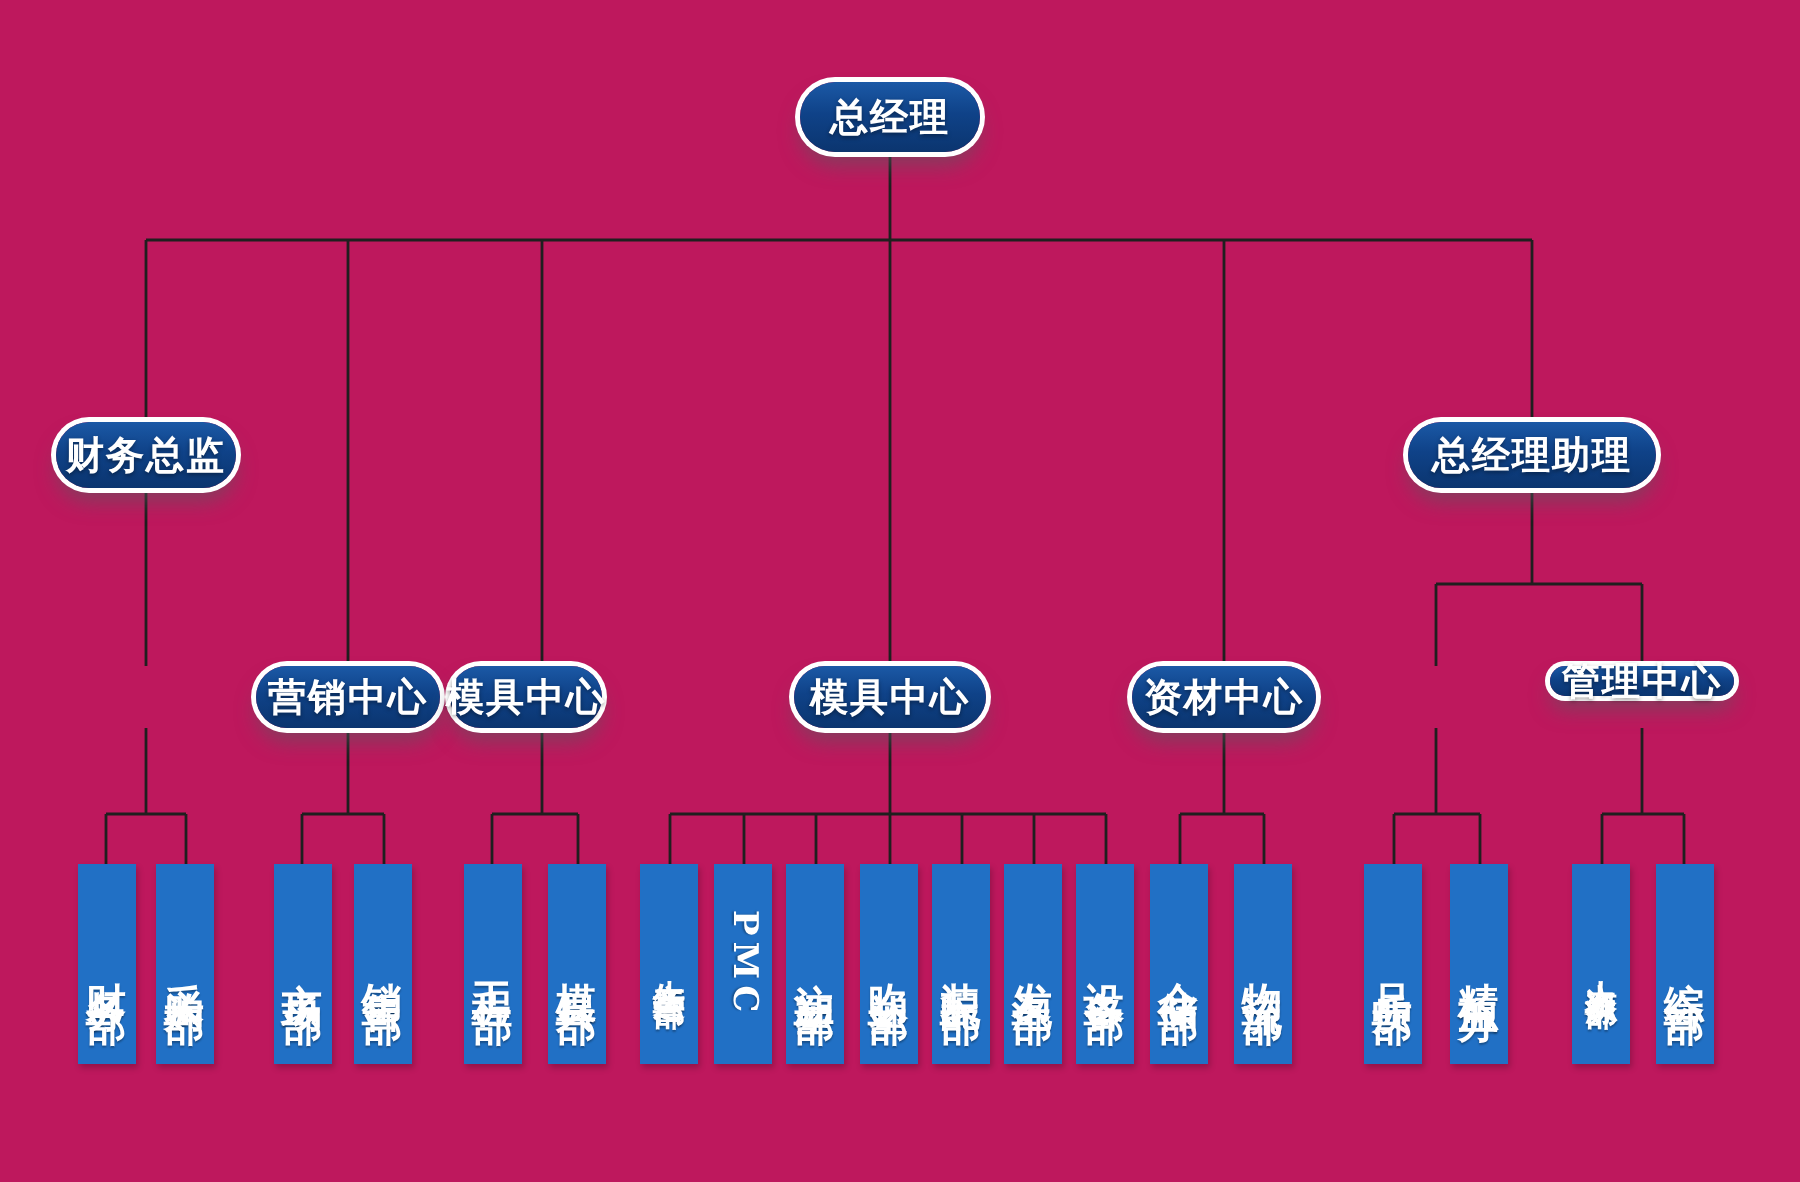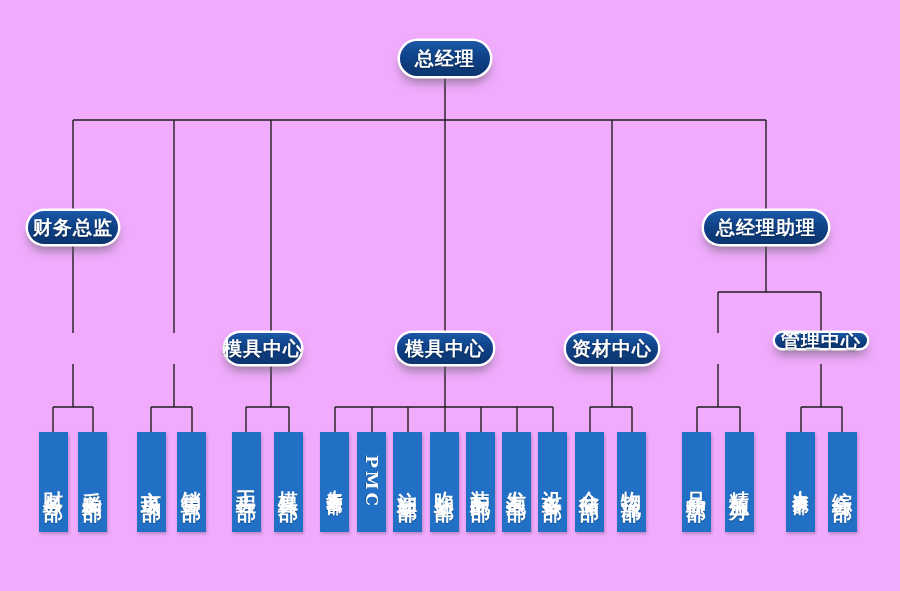--- a/index.html
+++ b/index.html
@@ -4,21 +4,21 @@
 <style>
   html, body {
     margin: 0;
     padding: 0;
     background: #d3d3d3;
   }
   .canvas {
     position: relative;
     width: 900px;
     height: 591px;
-    background: #f0abfc;
+    background: #be185d;
     overflow: hidden;
     font-family: "Liberation Sans", sans-serif;
   }
   svg.lines {
     position: absolute;
     left: 0; top: 0;
     z-index: 1;
   }
   .node {
     position: absolute;
@@ -117,20 +117,21 @@
       <line x1="801" y1="407" x2="801" y2="432"></line>
       <line x1="842" y1="407" x2="842" y2="432"></line>
     </g>
   </svg>
 
   <div class="node pill" style="left:400px;top:41px;width:90px;height:35px;">总经理</div>
 
   <div class="node pill" style="left:28px;top:211px;width:90px;height:33px;">财务总监</div>
   <div class="node pill" style="left:704px;top:211px;width:124px;height:33px;">总经理助理</div>
 
+  <div class="node pill" style="left:128px;top:333px;width:92px;height:31px;">营销中心</div>
   <div class="node pill" style="left:225px;top:333px;width:76px;height:31px;text-align:right;">模具中心</div>
   <div class="node pill" style="left:397px;top:333px;width:96px;height:31px;">模具中心</div>
   <div class="node pill" style="left:566px;top:333px;width:92px;height:31px;">资材中心</div>
   <div class="node pill" style="left:775px;top:333px;width:92px;height:15px;">管理中心</div>
 
   <div class="node box" style="left:39px;top:432px;width:29px;height:100px;">财务部</div>
   <div class="node box" style="left:78px;top:432px;width:29px;height:100px;">采购部</div>
   <div class="node box" style="left:137px;top:432px;width:29px;height:100px;">市场部</div>
   <div class="node box" style="left:177px;top:432px;width:29px;height:100px;">销售部</div>
   <div class="node box" style="left:232px;top:432px;width:29px;height:100px;">工程部</div>

